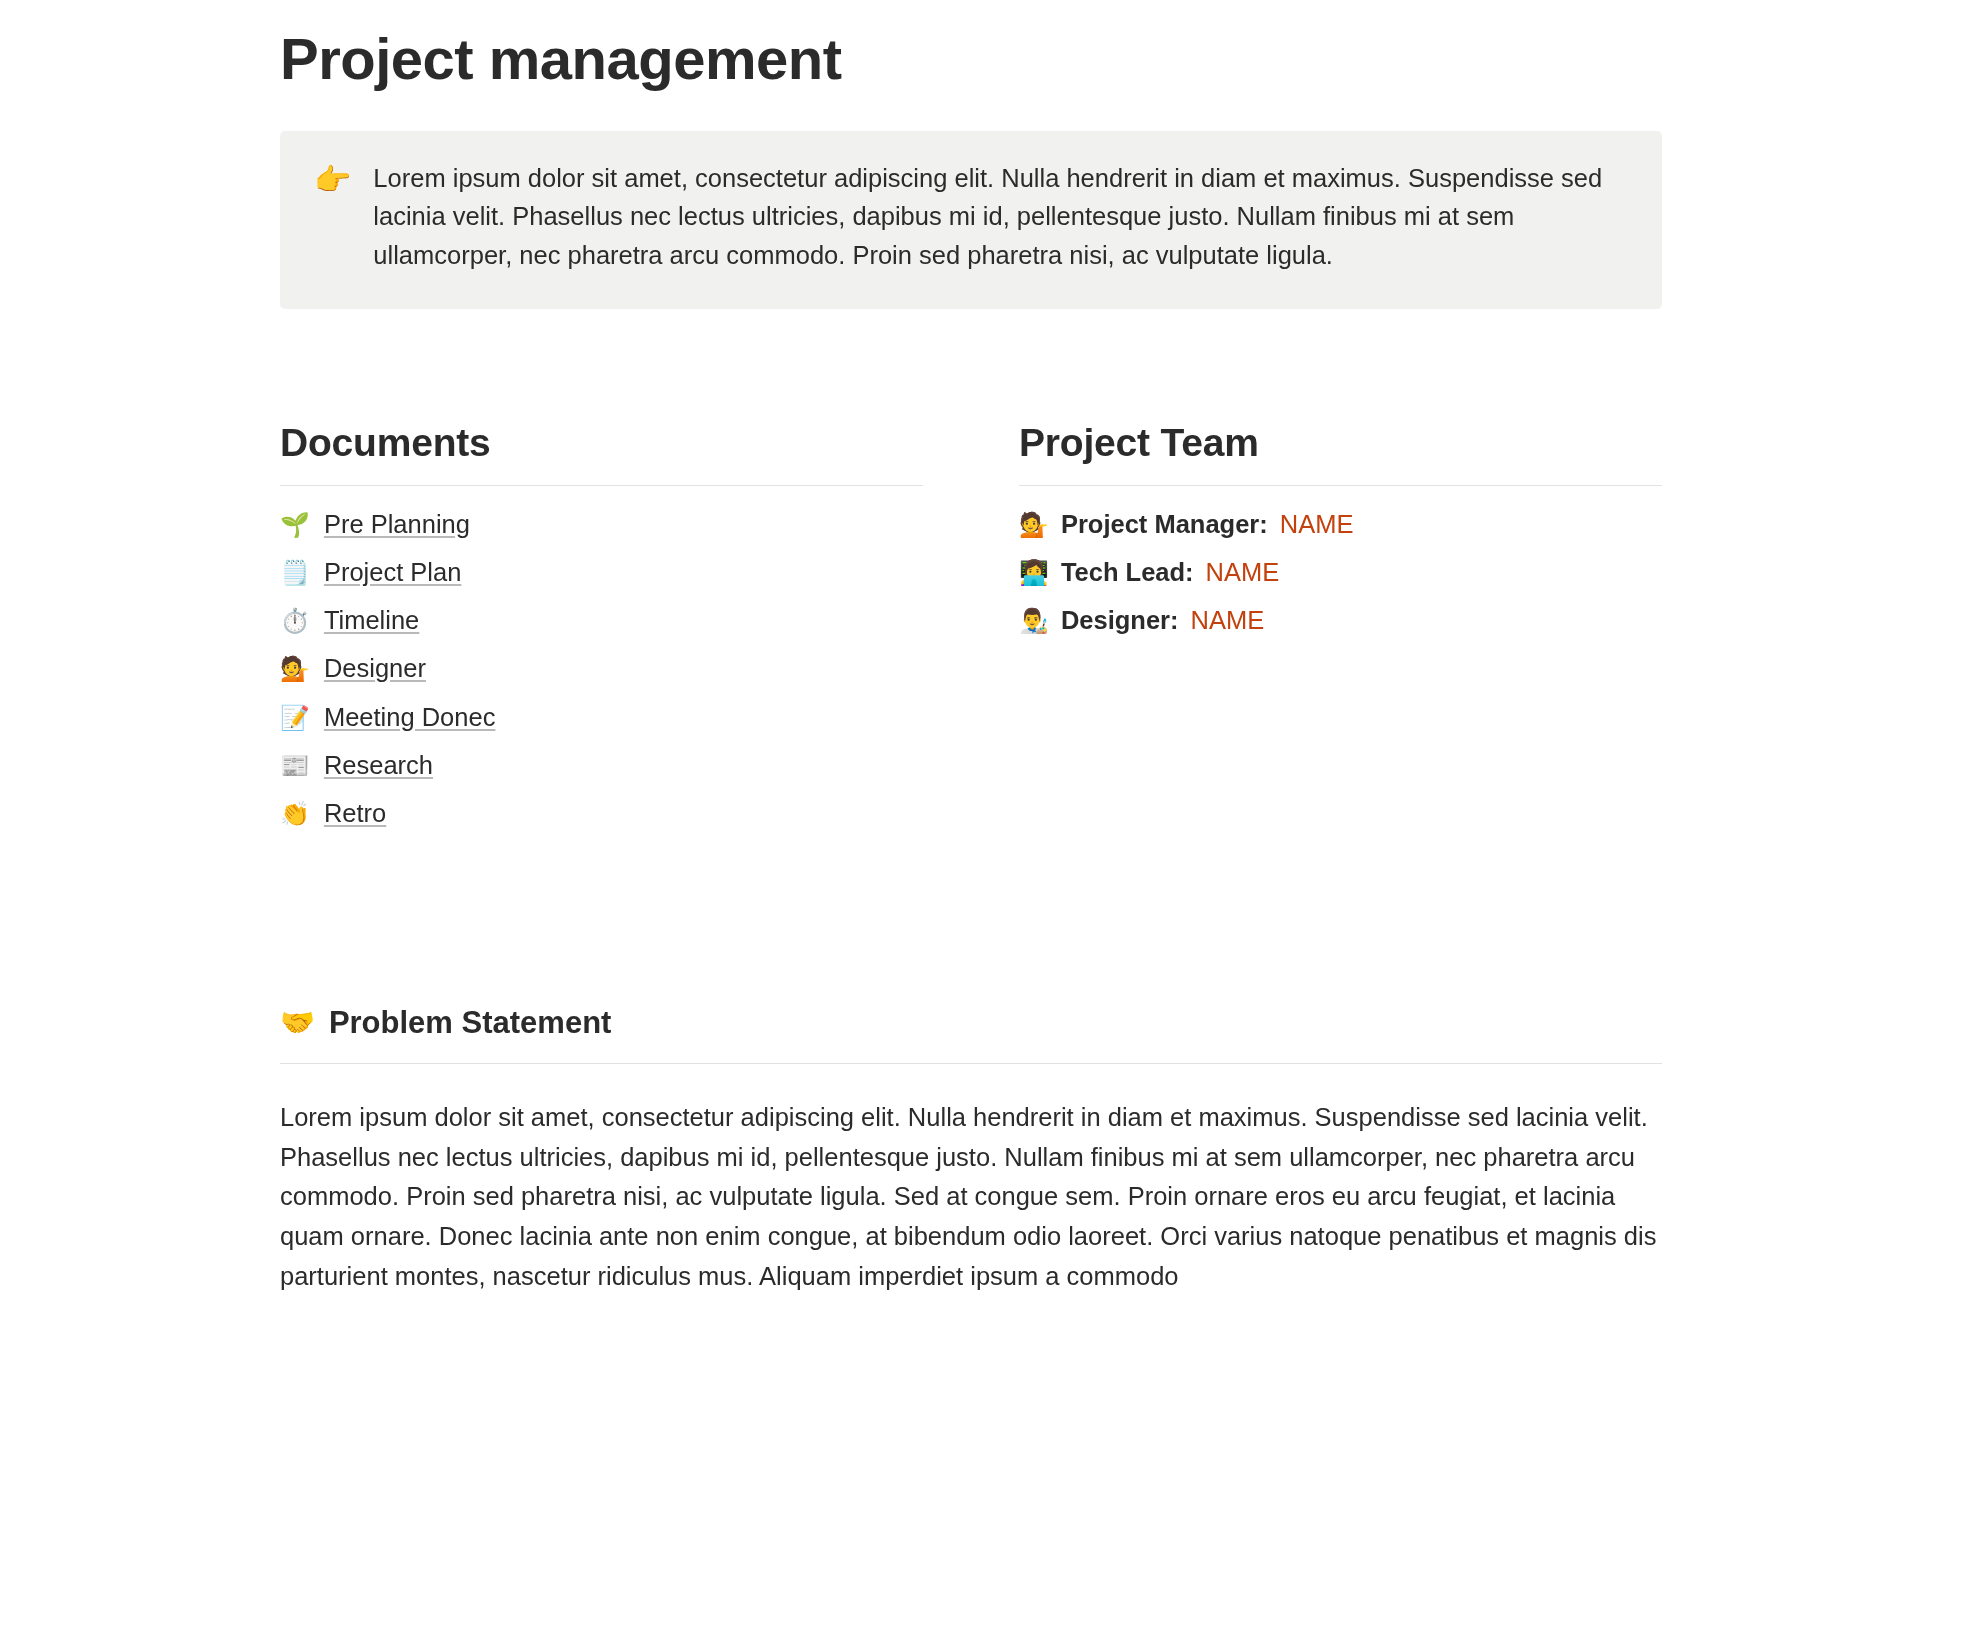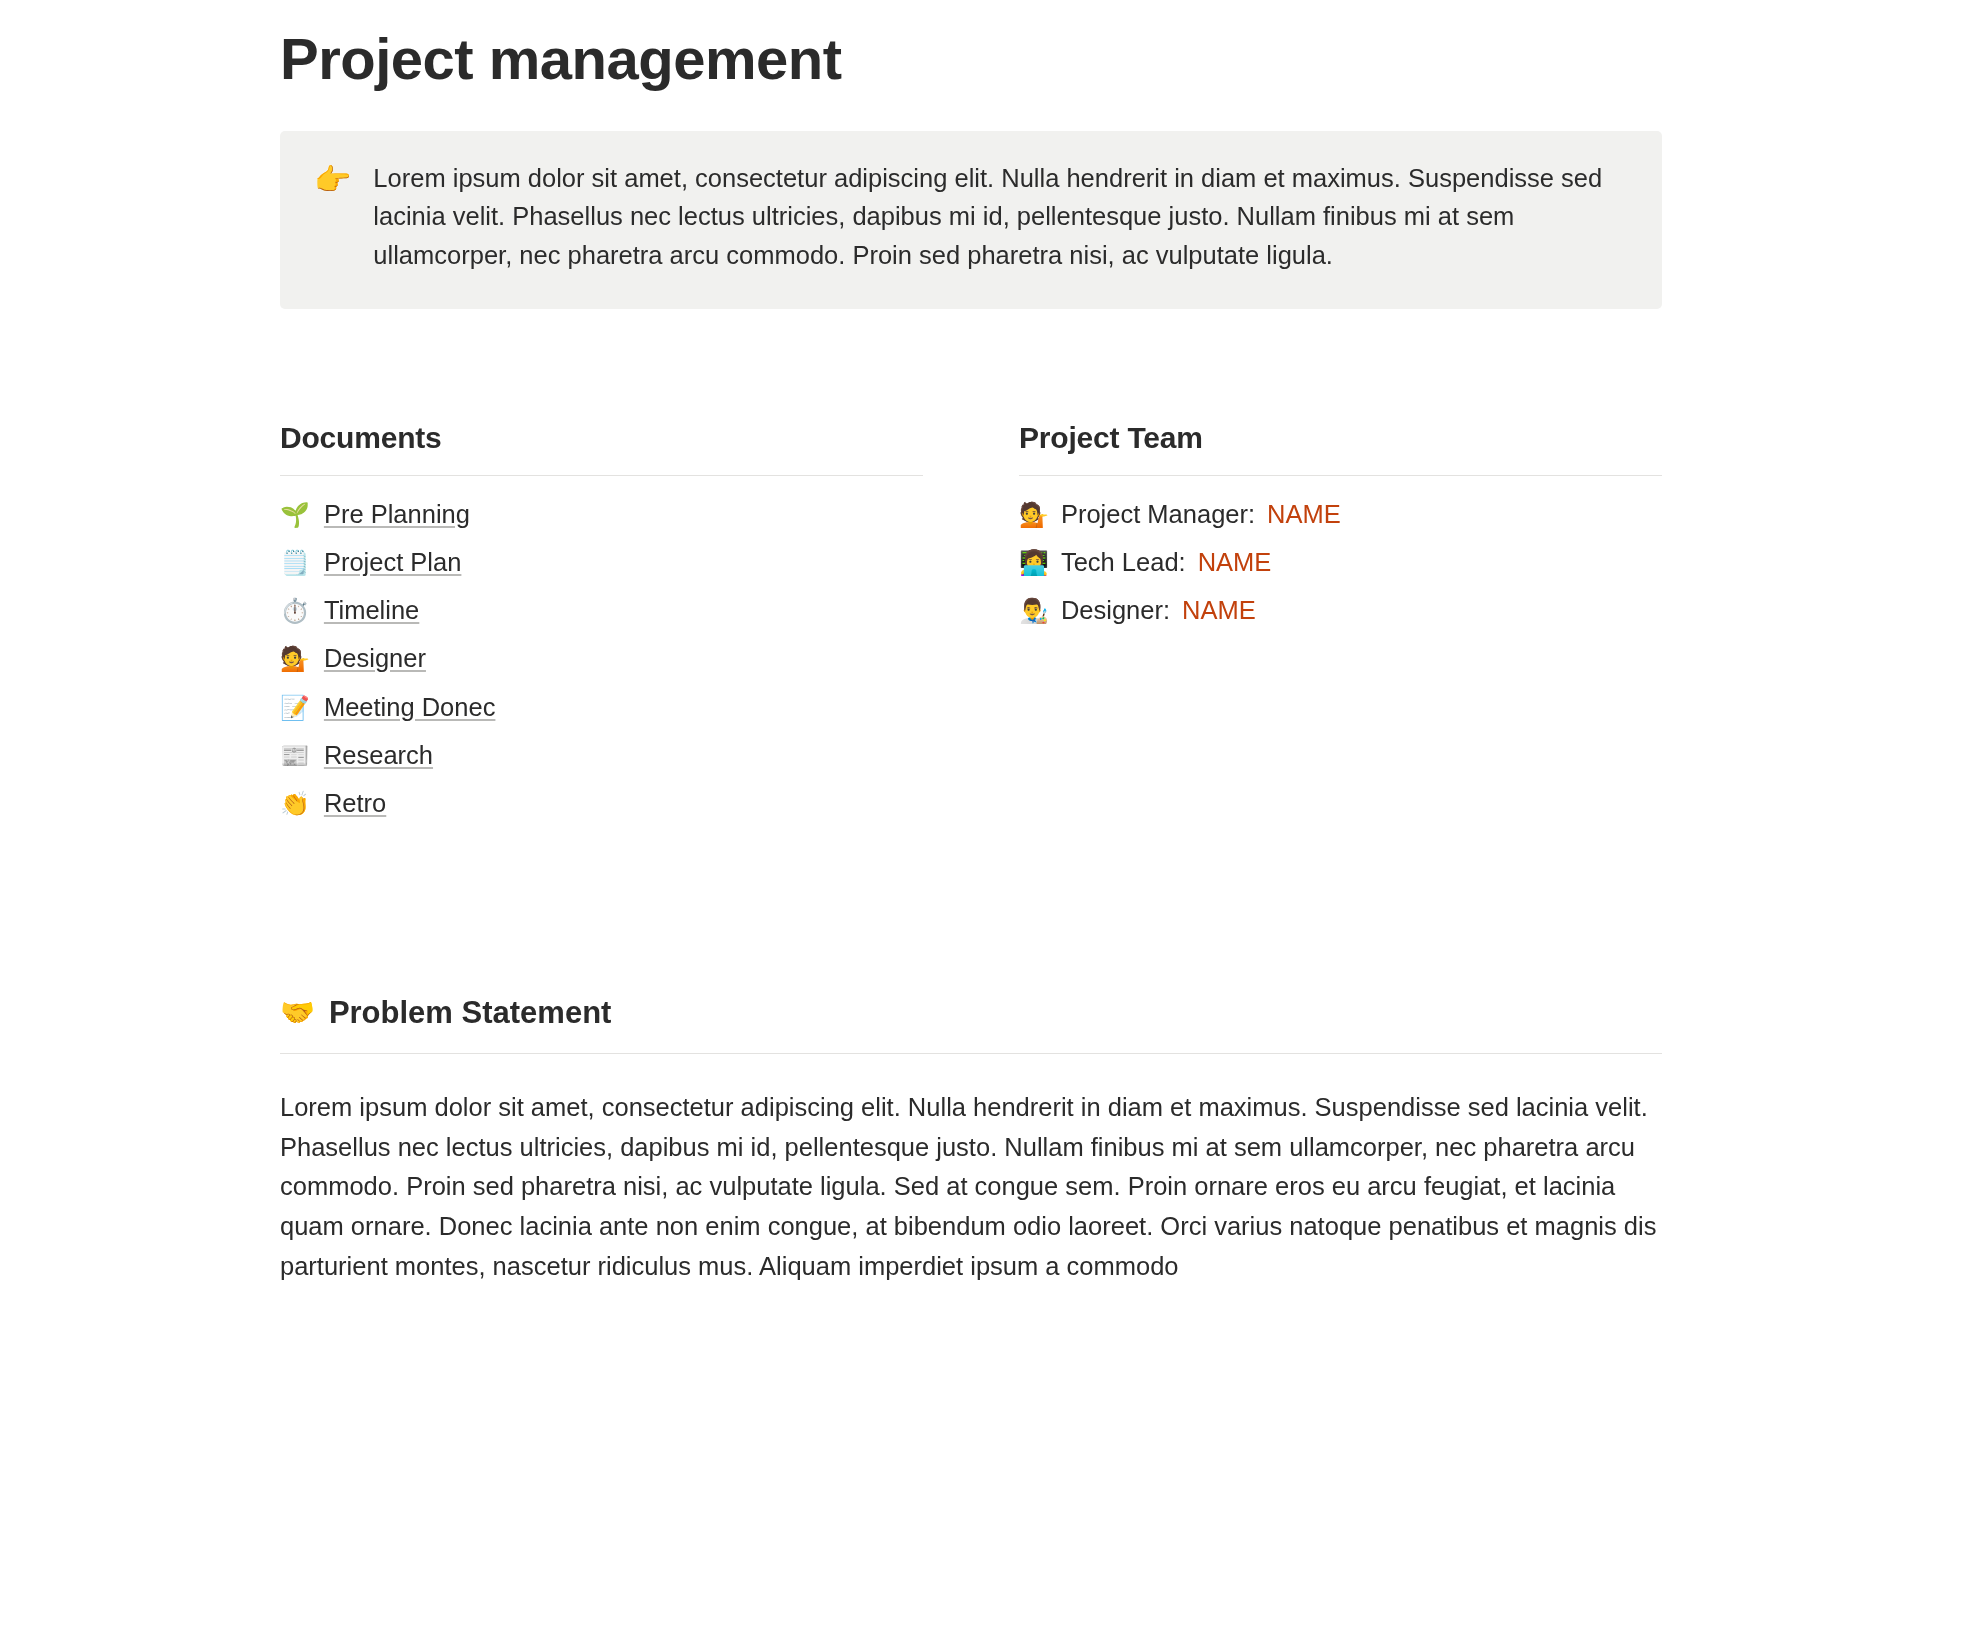--- a/index.html
+++ b/index.html
@@ -61,21 +61,21 @@
   .columns {
     display: flex;
     margin-top: 112px;
     gap: 96px;
   }
   .col {
     flex: 1 1 0;
     min-width: 0;
   }
   h2.section-title {
-    font-size: 30px;
+    font-size: 39px;
     font-weight: 700;
     margin: 0 0 20px 0;
     color: #2b2b2b;
     letter-spacing: -0.2px;
   }
   .divider {
     height: 1px;
     background: #e3e2e0;
     width: 100%;
     margin-bottom: 22px;
@@ -115,21 +115,21 @@
     gap: 12px;
     margin-bottom: 15px;
     font-size: 25.5px;
     line-height: 1.3;
   }
   .team-emoji {
     font-size: 24px;
     flex: 0 0 auto;
   }
   .team-role {
-    font-weight: 400;
+    font-weight: 700;
     color: #2b2b2b;
   }
   .team-name {
     color: #c2410c;
   }
   .problem-heading {
     margin-top: 160px;
     display: flex;
     align-items: center;
     gap: 14px;

